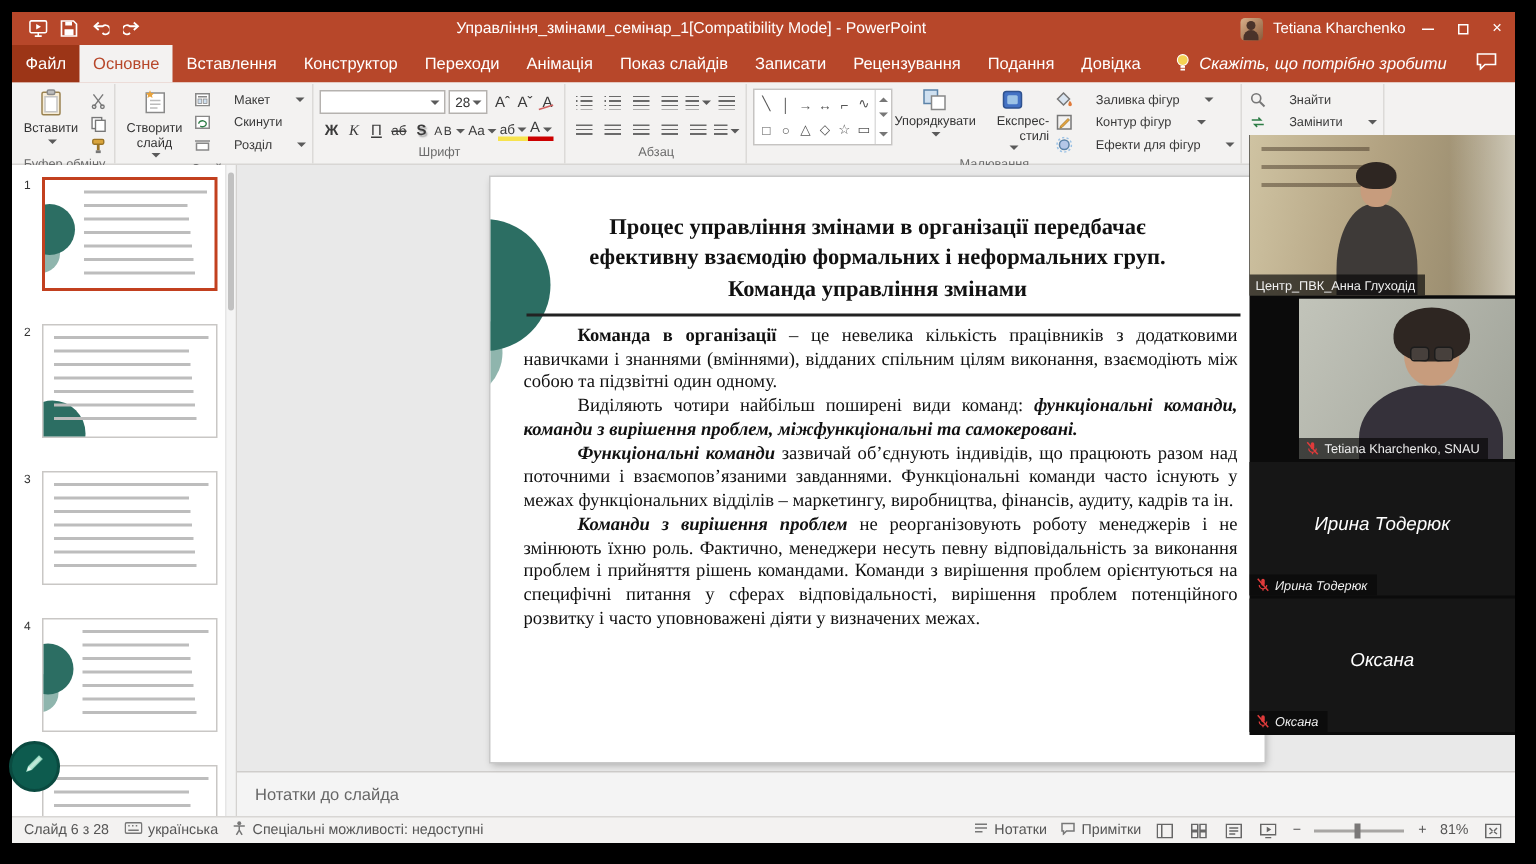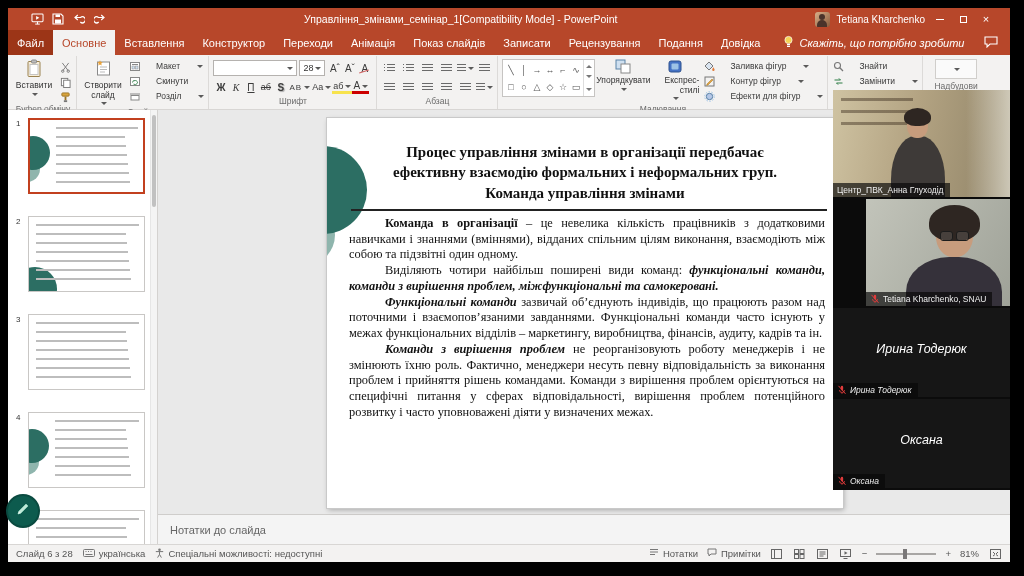--- a/index.html
+++ b/index.html
@@ -2,21 +2,21 @@
 <html style="--c-titlebar: #B7472A; --c-teal: #2C6E63; --c-teal-light: #8FB5AD; --c-thumb-select: #C2401F; --c-active-green: #36B26B; --c-mic-red: #E03B3B; --c-annot-green: #0D5B4E;"><head>
 <meta charset="utf-8">
 <style>
   html,body{margin:0;padding:0;background:#000;}
   *{box-sizing:border-box;}
   .screen{position:relative;width:1024px;height:576px;background:#000;overflow:hidden;
           font-family:"Liberation Sans","DejaVu Sans",sans-serif;-webkit-font-smoothing:antialiased;}
   .pp{position:absolute;left:8px;top:8px;width:1002px;height:554px;background:#f3f2f1;display:flex;flex-direction:column;}
 
   
-  .titlebar{height:22px;background:var(--c-titlebar,#B7472A);display:flex;align-items:center;color:#fff;padding:0 16px;flex:none;gap:28px;}
+  .titlebar{height:22px;background:var(--c-titlebar,#B7472A);display:flex;align-items:center;color:#fff;padding:0 4px;flex:none;gap:28px;}
   .qat{display:flex;gap:7px;align-items:center;margin-left:6px;flex:none;}
   .qicon{display:flex;align-items:center;justify-content:center;width:14px;height:14px;}
   .tb-title{flex:1;text-align:center;font-size:10.5px;white-space:nowrap;overflow:hidden;color:#fff;}
   .tb-right{display:flex;align-items:center;gap:7px;font-size:10px;flex:none;}
   .avatar{width:15px;height:15px;border-radius:3px;background:linear-gradient(135deg,#d8b08a,#8a5a3a);position:relative;overflow:hidden;}
   .avatar::before{content:"";position:absolute;left:4.5px;top:2px;width:6px;height:6px;border-radius:50%;background:#4a332a;}
   .avatar::after{content:"";position:absolute;left:2.5px;top:8.5px;width:10px;height:7px;border-radius:5px 5px 0 0;background:#4a332a;}
   .wbtn{width:16px;height:18px;display:flex;align-items:center;justify-content:center;font-size:11px;color:#fff;}
   .mini-bar{width:8px;height:1px;background:#fff;display:block;}
   .rest-box{width:7px;height:7px;border:1px solid #fff;display:block;}
@@ -507,26 +507,20 @@
                   <path d="M4.5 3.5v6l1.6-1.7 1 2 1-.5-1-2H9z" fill="#555"></path>
                 </svg>
               </span>
             <span>Виділити</span>
               <i class="crt"></i>
           </div>
         </div>
         <div class="glabel">Редагування</div>
       </div>
 
-      <div class="rgroup" style="justify-content:flex-start;border-right:none">
-        <div class="addin-btn">
-            <i class="crt"></i>
-          </div>
-        <div class="glabel">Надбудови</div>
-      </div>
     </div>
 
     <div class="main">
       <div class="thumbs">
         <div>
             <div class="thumb-row">
               <span class="tnum">1</span>
               <div class="tbox selected">
                 <div class="tc-light" style="left: -16px; top: 36px; width: 26px; height: 26px;"></div>
                 <div class="tc-dark" style="left: -14px; top: 16px; width: 34px; height: 34px;"></div>

